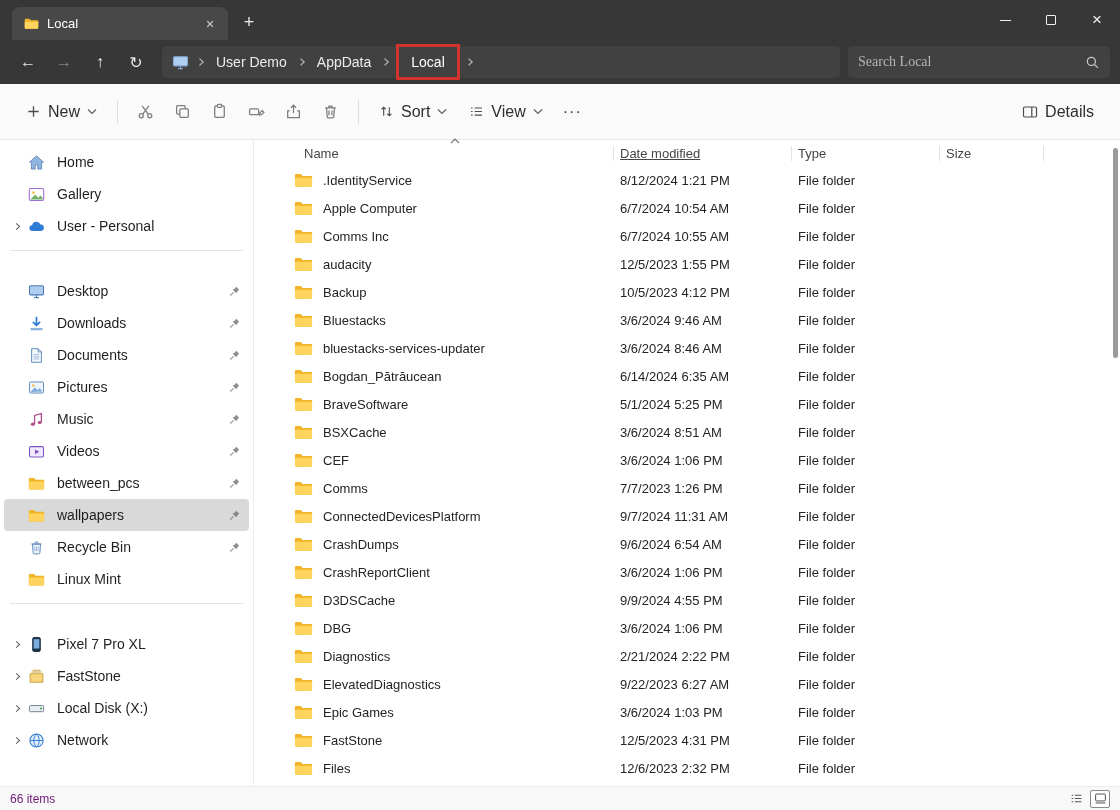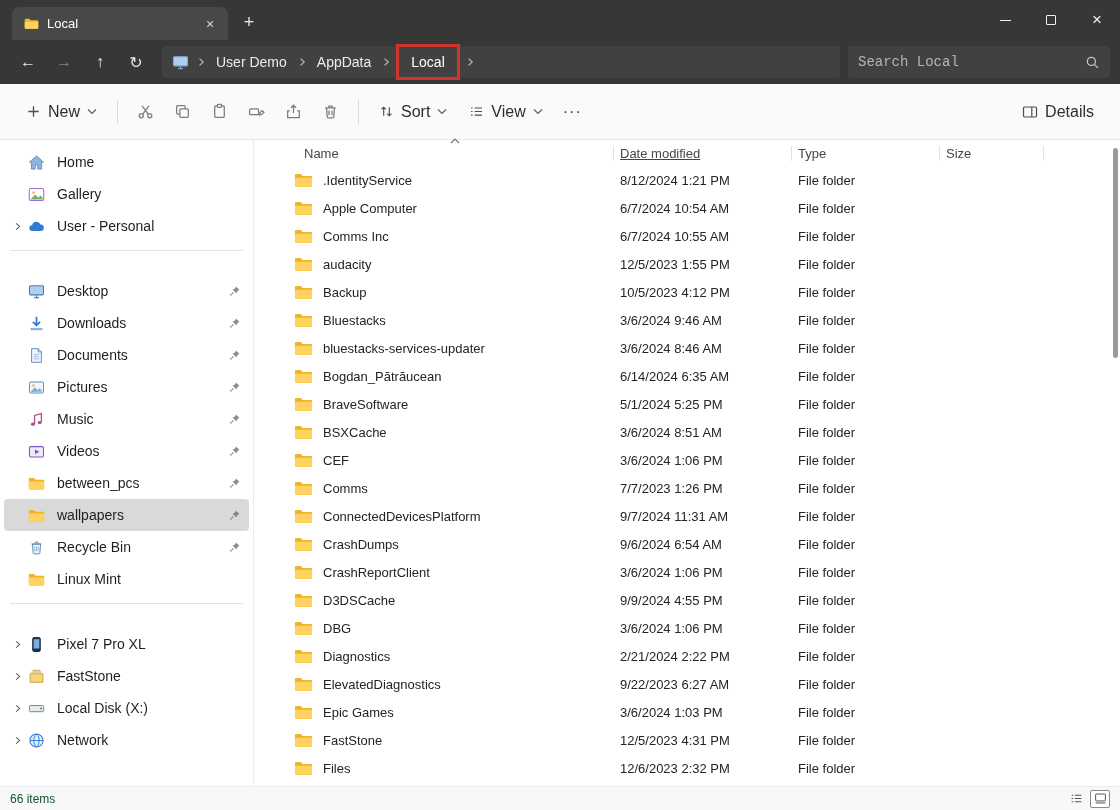--- a/index.html
+++ b/index.html
@@ -28,21 +28,21 @@
   .navbtn.disabled { color:#868686; }
   .address-box { flex:1; height:32px; background:#414141; border-radius:4px; margin:0 8px;
                  display:flex; align-items:center; padding:0 10px; color:#ececec; font-size:14px; overflow:visible; }
   .abar-icon { display:flex; margin-right:4px; }
   .bchev { display:flex; color:#bdbdbd; margin:0 2px; }
   .crumb { padding:0 7px; white-space:nowrap; }
   .crumb.highlight { border:3px solid #d0342c; padding:7px 12px; margin:0 2px; color:#fff; background:transparent; }
   .search-box { width:262px; height:32px; background:#414141; border-radius:4px; display:flex;
                 align-items:center; padding:0 10px; flex:0 0 auto; }
   .search-box input { flex:1; background:transparent; border:none; outline:none; color:#c4b5fd; font-size:14px;
-                      font-family:Liberation Mono, monospace; }
+                      font-family:Liberation Serif, serif; }
   .search-box input::placeholder { color:#b5b5b5; }
   .sicon { display:flex; }
 
   
   .toolbar { height:56px; background:#fafafa; border-bottom:1px solid #e7e7e7; display:flex;
              align-items:center; padding:0 16px; gap:2px; flex:0 0 auto; }
   .tbtn { display:flex; align-items:center; gap:7px; padding:7px 10px; border-radius:4px; font-size:16px; color:#2e2e2e; }
   .ibtn { display:flex; align-items:center; justify-content:center; padding:7px 9px; border-radius:4px; }
   .tdivider { width:1px; height:24px; background:#dcdcdc; margin:0 8px; flex:0 0 auto; }
   .tspacer { flex:1; }
@@ -75,21 +75,21 @@
   .frow { height:28px; display:flex; align-items:center; padding-left:40px; font-size:13px; color:#242424; }
   .fname { width:320px; display:flex; align-items:center; gap:10px; white-space:nowrap; overflow:hidden; padding-right:10px; }
   .fname svg { width:19px; height:16px; flex:0 0 auto; }
   .fdate { width:178px; padding-left:6px; white-space:nowrap; }
   .ftype { width:148px; padding-left:6px; white-space:nowrap; }
   .fsize { width:104px; padding-left:6px; white-space:nowrap; }
   .vscroll { position:absolute; right:2px; top:8px; width:5px; height:210px; background:#9a9a9a; border-radius:3px; }
 
   
   .statusbar { height:24px; background:#f8f8f8; border-top:1px solid #ececec; display:flex;
-               align-items:center; padding:0 10px; font-size:12px; color:#14532d; flex:0 0 auto; }
+               align-items:center; padding:0 10px; font-size:12px; color:#701a75; flex:0 0 auto; }
   .status-views { margin-left:auto; display:flex; gap:4px; align-items:center; }
   .svbtn { width:20px; height:18px; display:flex; align-items:center; justify-content:center; border-radius:2px; }
   .svbtn.active { border:1px solid #8a8a8a; background:#fff; }
 </style>
 </head>
 <body>
 
 <div class="window">
 
   <div class="tabbar">

